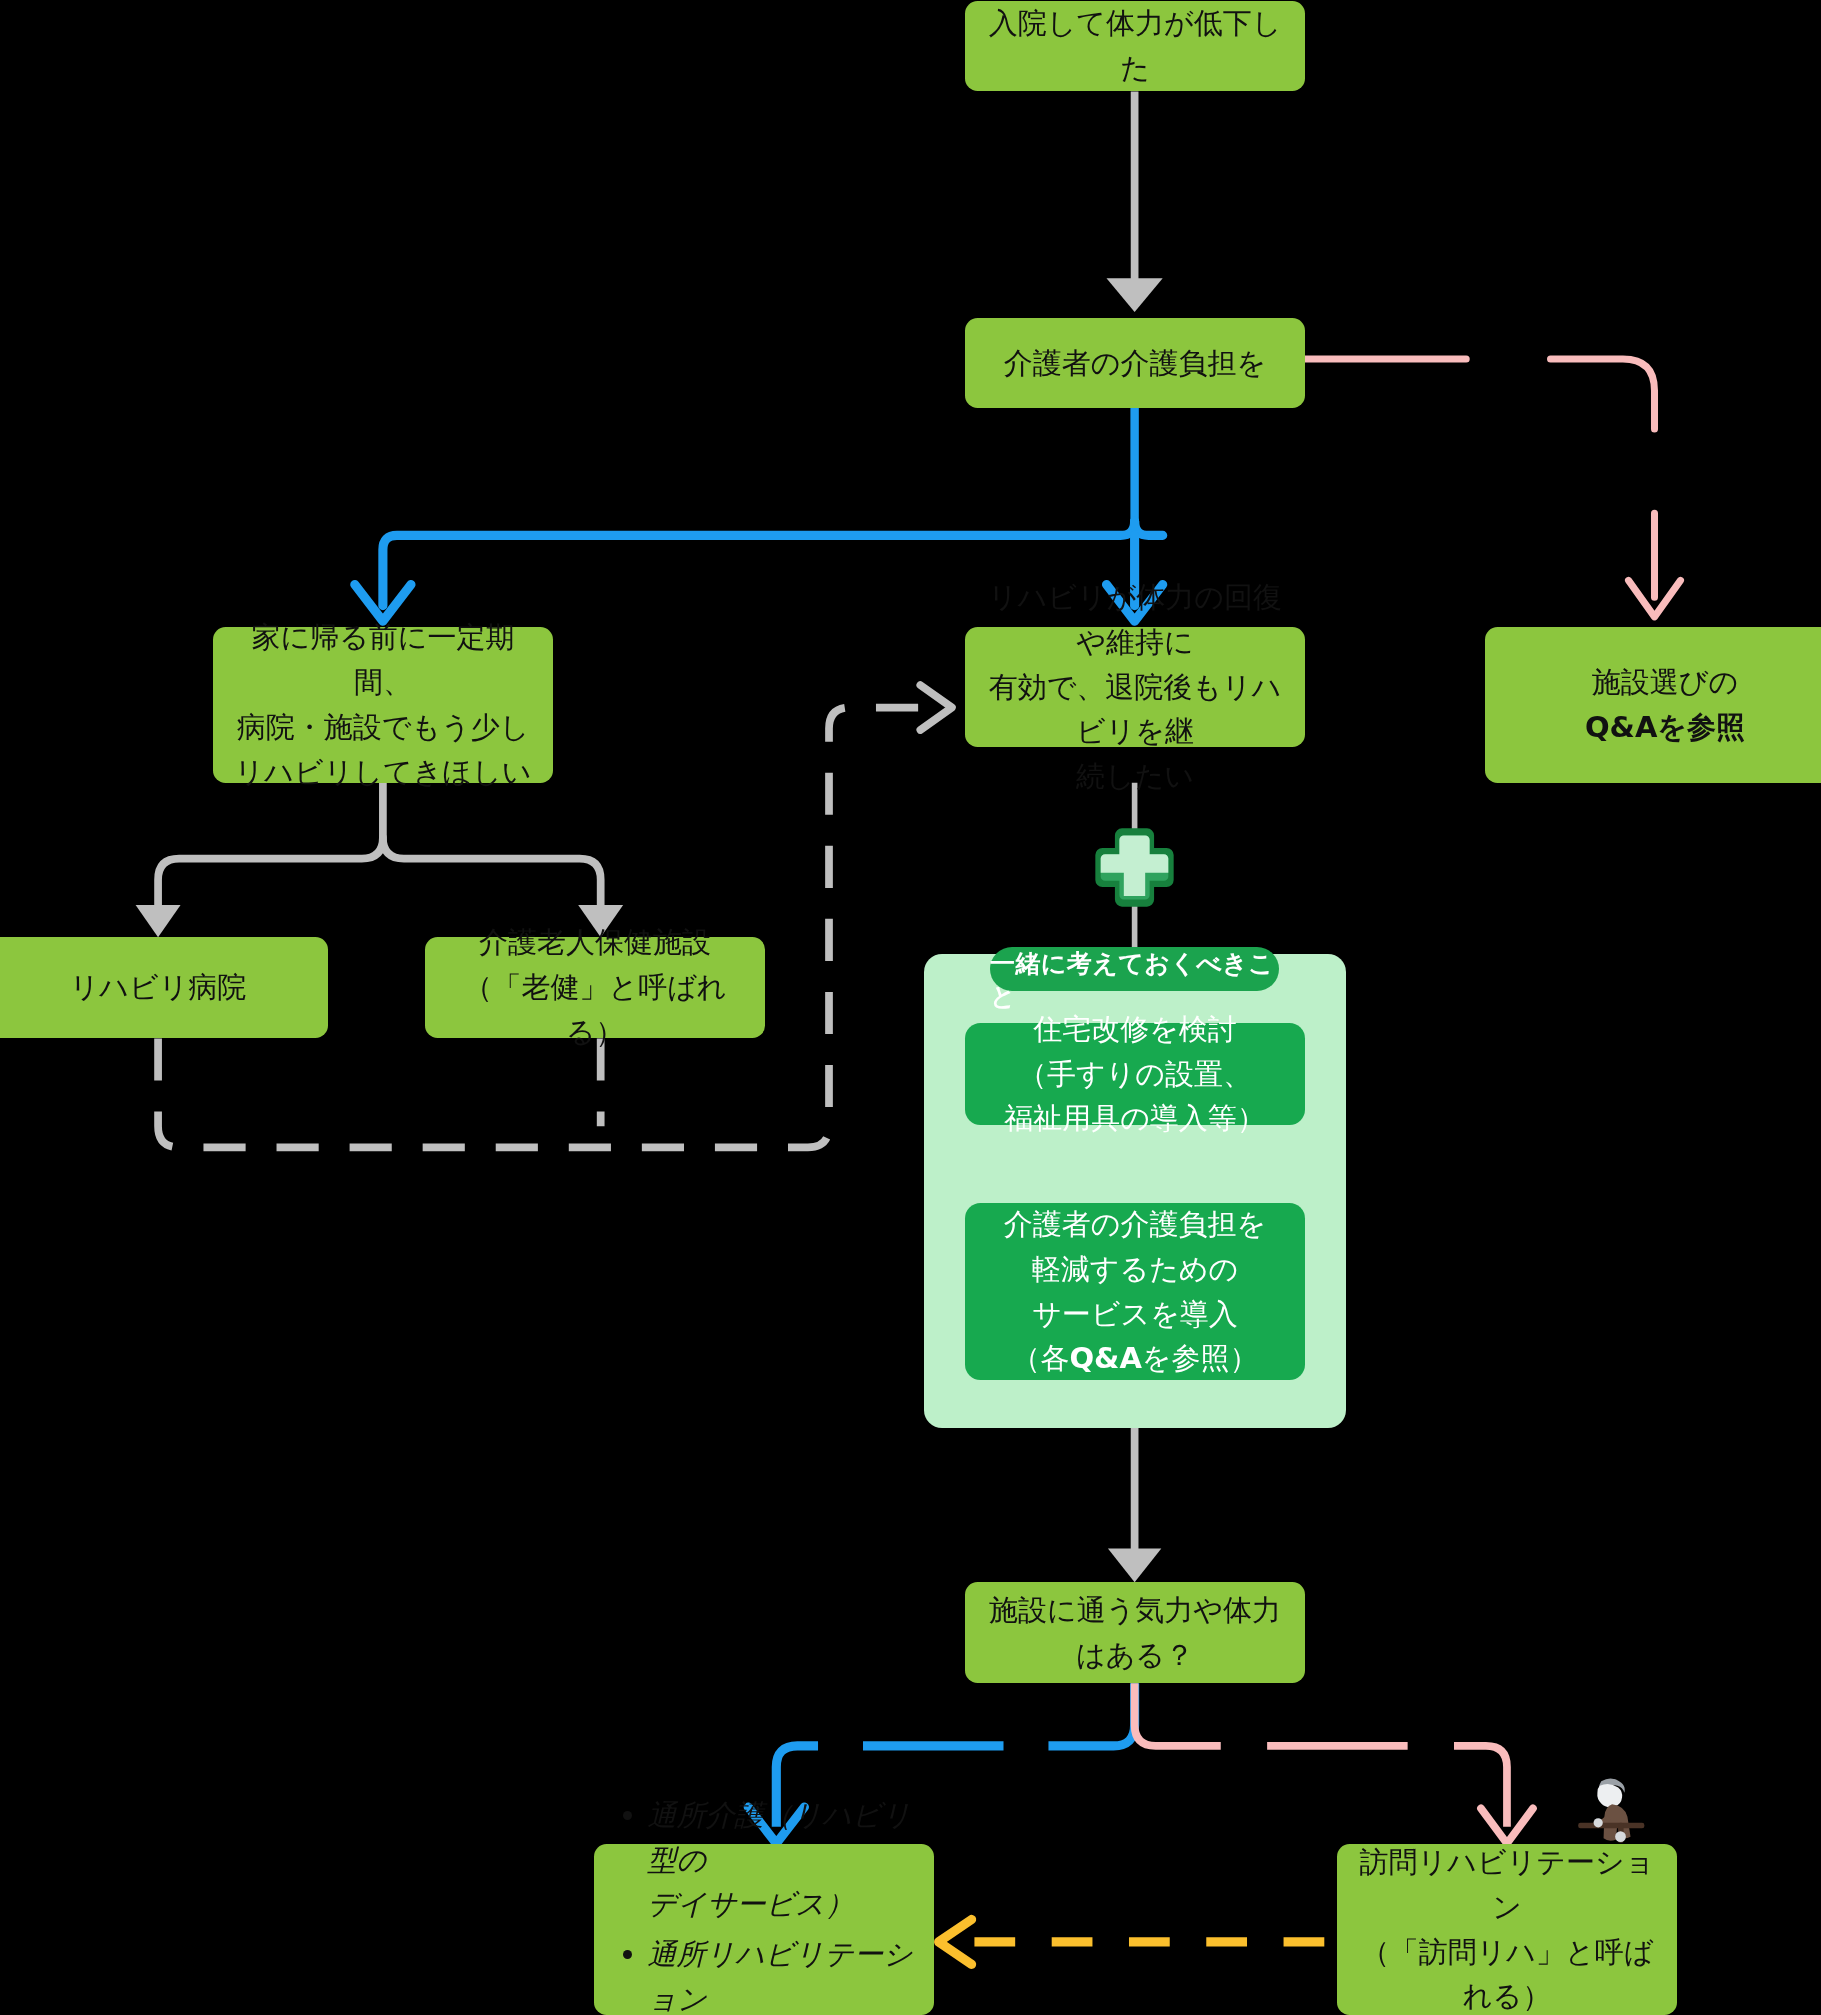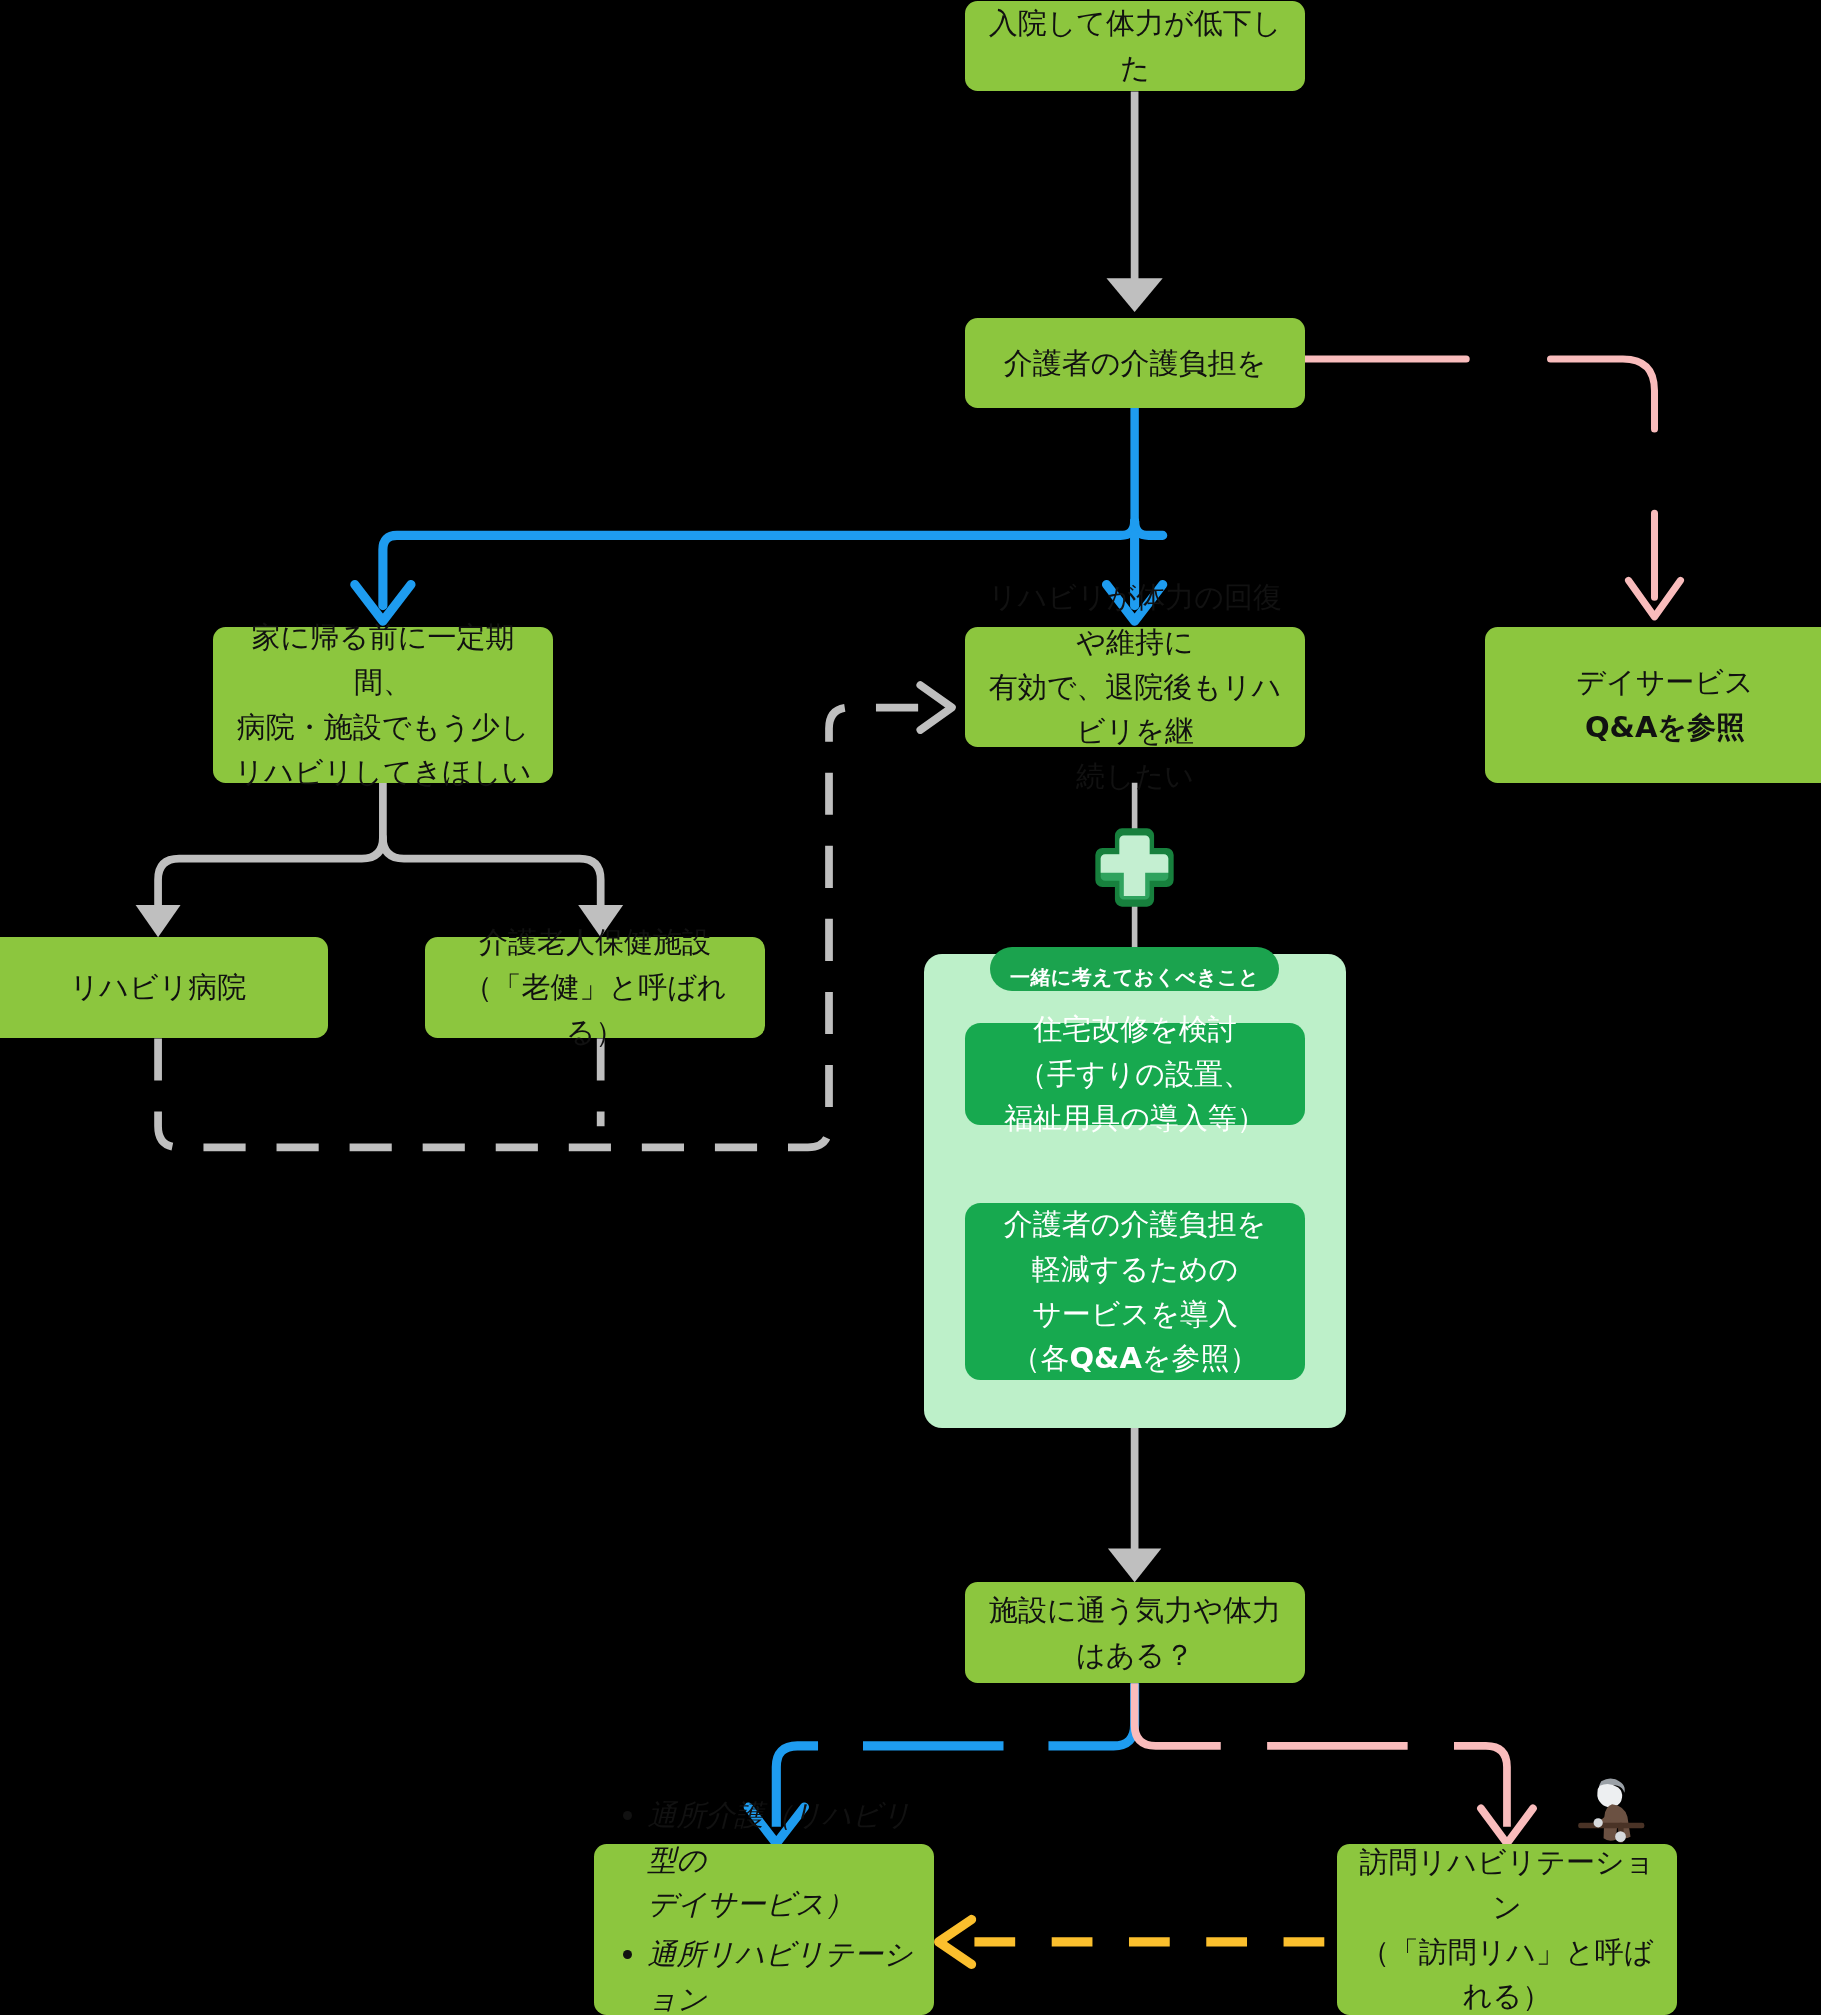--- a/index.html
+++ b/index.html
@@ -67,24 +67,24 @@
   }
   #considerLabel{
     position:absolute;
     left:990px;
     top:947px;
     width:289px;
     height:44px;
     background:#1BA34E;
     border-radius:22px;
     color:#ffffff;
-    font-size:20px;
+    font-size:25px;
     font-weight:bold;
     display:flex;
-    align-items:flex-end;
+    align-items:flex-start;
     justify-content:center;
     z-index:7;
     letter-spacing:0.4px;
   }
 
   
   svg.layer{
     position:absolute;
     left:0; top:0;
     width:1821px;
@@ -215,21 +215,21 @@
   </div>
 
   <div class="node" style="left:965px; top:627px; width:340px; height:120px;">
     <span class="txt">リハビリが体力の回復や維持に
 有効で、退院後もリハビリを継
 続したい</span>
   </div>
 
   <div class="node" style="left:1485px; top:627px; width:360px; height:156px;">
     <span>
-      <span>デイサービス</span><br>
+      <span>施設選びの</span><br>
       <span class="b">Q&amp;Aを参照</span>
     </span>
   </div>
 
   <div class="node" style="left:-12px; top:937px; width:340px; height:101px;">
     <span class="txt">リハビリ病院</span>
   </div>
 
   <div class="node" style="left:425px; top:937px; width:340px; height:101px;">
     <span class="txt">介護老人保健施設

